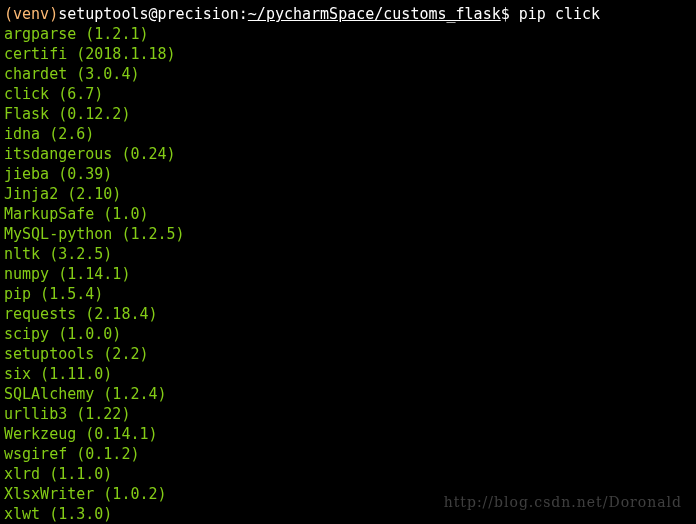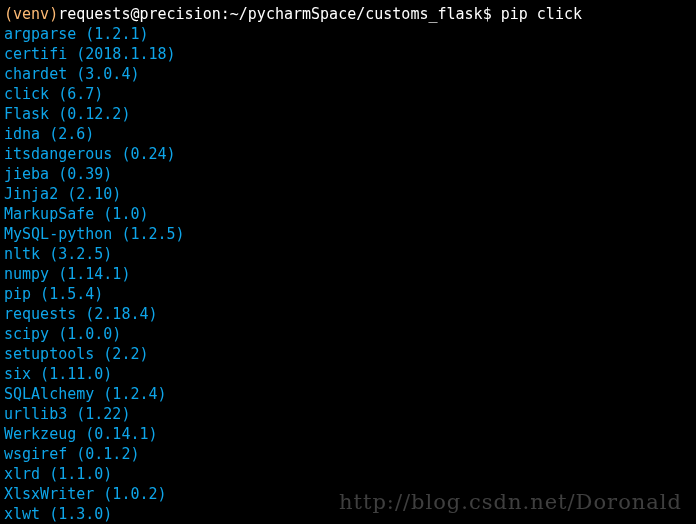--- a/index.html
+++ b/index.html
@@ -15,40 +15,40 @@
     overflow: hidden;
     position: relative;
   }
   .terminal {
     padding: 4px 4px;
     white-space: pre;
   }
   .prompt-env   { color: #fdba74; }
   .prompt-user  { color: #ffffff; }
   .prompt-host  { color: #ffffff; text-align: right; }
-  .prompt-path  { color: #ffffff; }
+  .prompt-path  { color: #ffffff; text-decoration: underline; }
   .prompt-sep   { color: #ffffff; }
   .cmd          { color: #ffffff; }
-  .pkg-line     { color: #0ea5e9; }
+  .pkg-line     { color: #84cc16; }
   .watermark {
     position: absolute;
     right: 14px;
     bottom: 12px;
     color: rgba(180,180,180,0.35);
     font-family: "DejaVu Serif", Georgia, serif;
-    font-size: 21px;
+    font-size: 14px;
     letter-spacing: 1px;
     pointer-events: none;
     user-select: none;
   }
 </style>
 </head>
 <body>
 
-<div class="terminal"><span class="prompt-env">(venv)</span><span class="prompt-user">requests</span><span class="prompt-sep">@</span><span class="prompt-host">precision</span><span class="prompt-sep">:</span><span class="prompt-path">~/pycharmSpace/customs_flask</span><span class="prompt-sep">$ </span><span class="cmd">pip click</span>
+<div class="terminal"><span class="prompt-env">(venv)</span><span class="prompt-user">setuptools</span><span class="prompt-sep">@</span><span class="prompt-host">precision</span><span class="prompt-sep">:</span><span class="prompt-path">~/pycharmSpace/customs_flask</span><span class="prompt-sep">$ </span><span class="cmd">pip click</span>
 <div id="pkg-container" class="pkg-line">argparse (1.2.1)
 certifi (2018.1.18)
 chardet (3.0.4)
 click (6.7)
 Flask (0.12.2)
 idna (2.6)
 itsdangerous (0.24)
 jieba (0.39)
 Jinja2 (2.10)
 MarkupSafe (1.0)

